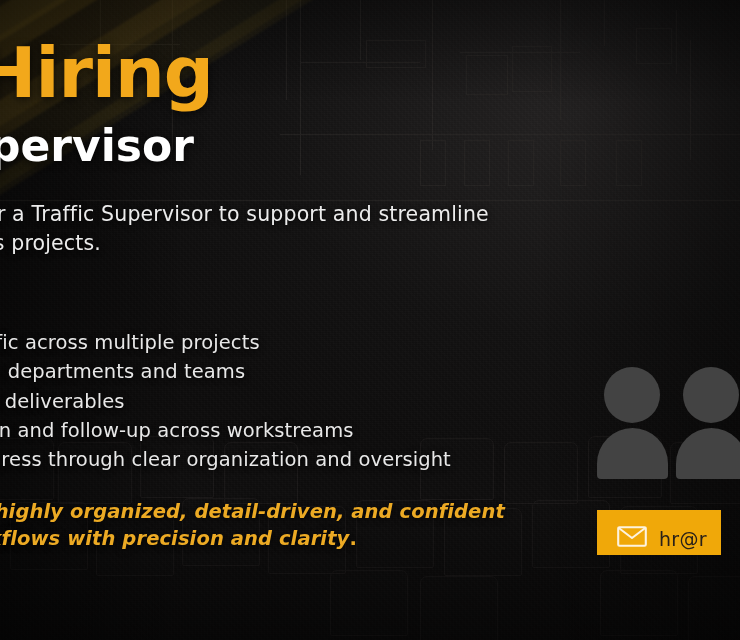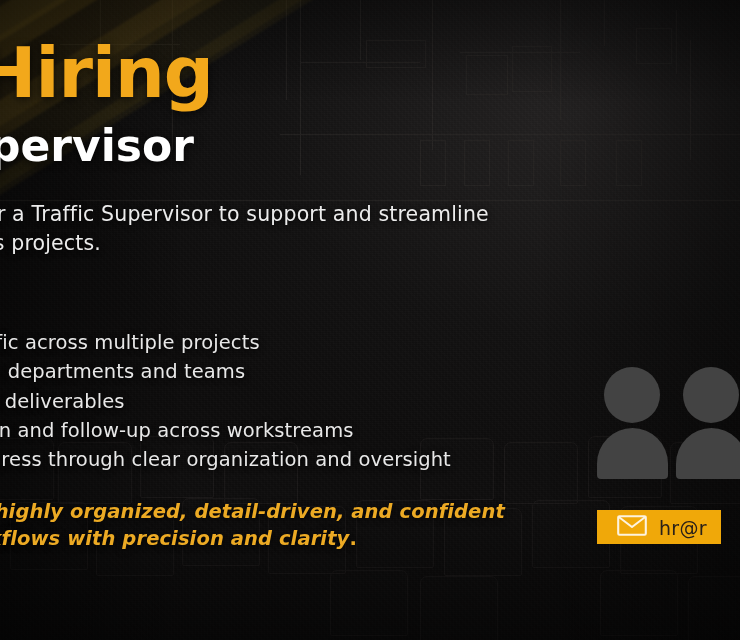--- a/index.html
+++ b/index.html
@@ -204,21 +204,21 @@
     border-radius: 36px 36px 4px 4px;
     background: #434343;
   }
 
   
   .email-badge {
     position: absolute;
     left: 597px;
     top: 510px;
     height: 33px;
-    padding: 1px 14px 0 20px;
+    padding: 12px 14px 0 20px;
     display: flex;
     align-items: center;
     gap: 12px;
     background: #f0a809;
     white-space: nowrap;
   }
   .email-badge .env { display: block; }
   .email-badge .addr {
     font-size: 19px;
     font-weight: normal;

